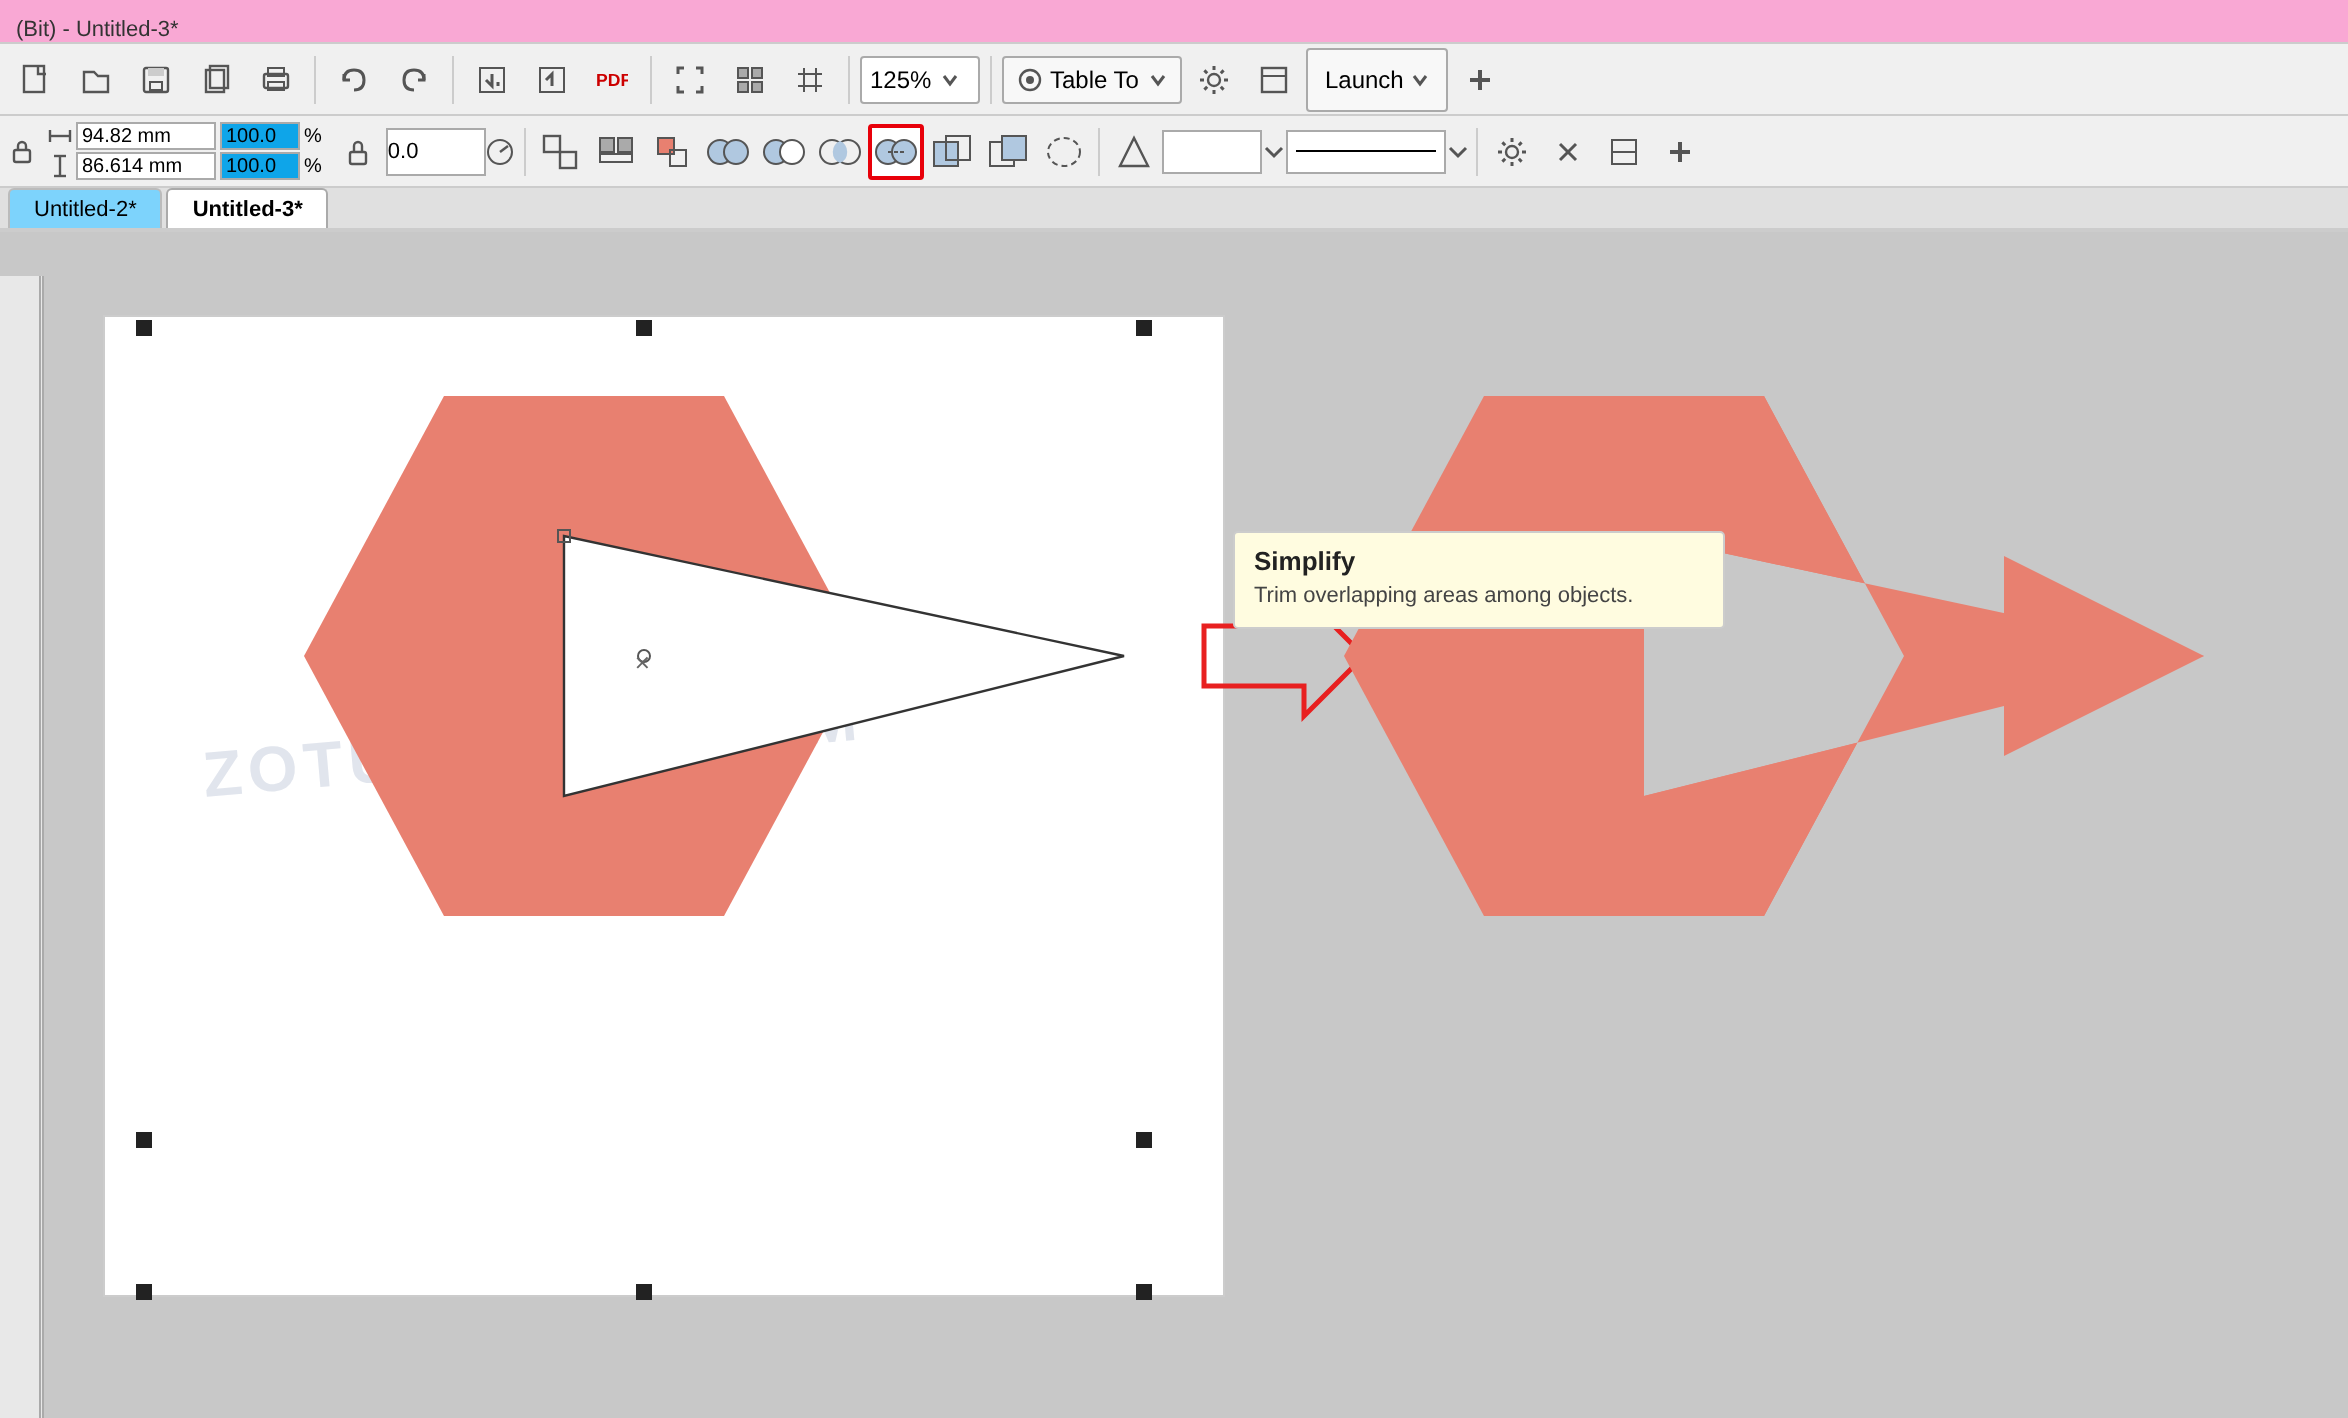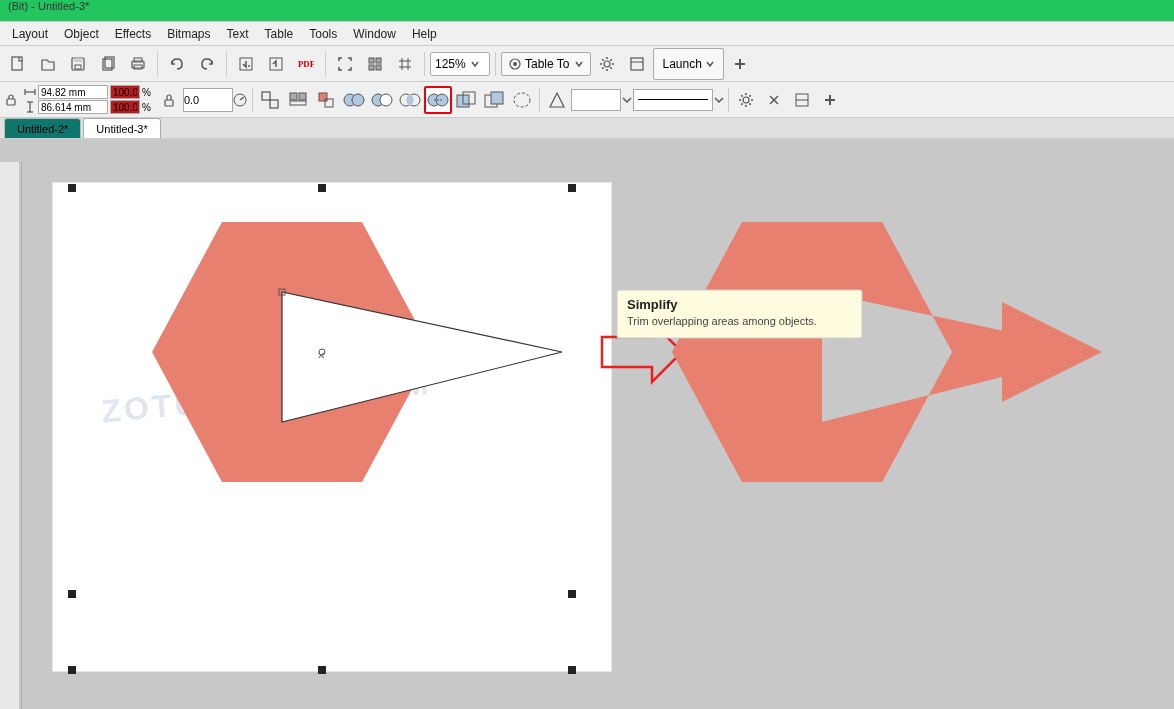--- a/index.html
+++ b/index.html
@@ -1,23 +1,23 @@
 <!DOCTYPE html>
 <html><head>
   <meta charset="utf-8">
   <style>
     * { margin: 0; padding: 0; box-sizing: border-box; }
     body { font-family: 'Segoe UI', Arial, sans-serif; font-size: 12px; background: #f0f0f0; overflow: hidden; width: 1174px; height: 709px; }
 
     
     .title-bar {
-      background: #22c55e;
+      background: #f9a8d4;
       height: 22px;
       display: flex;
-      align-items: flex-start;
+      align-items: flex-end;
       padding: 0 8px;
       font-size: 11px;
       color: #333;
       border-bottom: 1px solid #ccc;
     }
 
     
     .menu-bar {
       background: #f0f0f0;
       height: 24px;
@@ -48,21 +48,20 @@
       height: 28px;
       display: flex;
       align-items: center;
       justify-content: center;
       border: 1px solid transparent;
       border-radius: 2px;
       cursor: pointer;
       background: transparent;
       font-size: 14px;
       color: #444;
-      font-family: Liberation Serif, serif;
     }
     .tb-btn-active { border-color: #e8000a !important; background: #fff !important; }
     .tb-separator { width: 1px; height: 24px; background: #ccc; margin: 0 3px; }
     .tb-zoom {
       display: flex;
       align-items: center;
       border: 1px solid #aaa;
       border-radius: 2px;
       background: #fff;
       height: 24px;
@@ -118,24 +117,24 @@
     }
     .dim-input {
       width: 70px;
       height: 14px;
       border: 1px solid #aaa;
       background: #fff;
       font-size: 10px;
       padding: 0 2px;
     }
     .dim-pct {
-      width: 30px;
+      width: 40px;
       height: 14px;
       border: 1px solid #aaa;
-      background: #b91c1c;
+      background: #0ea5e9;
       font-size: 10px;
       padding: 0 2px;
     }
     .angle-input {
       width: 50px;
       height: 24px;
       border: 1px solid #aaa;
       background: #fff;
       font-size: 11px;
       padding: 0 0;
@@ -168,32 +167,32 @@
       display: flex;
       align-items: flex-end;
       padding: 0 4px;
       border-bottom: 2px solid #ccc;
     }
     .tab {
       padding: 2px 12px;
       border: 1px solid #bbb;
       border-bottom: none;
       border-radius: 3px 3px 0 0;
-      background: #0f766e;
+      background: #7dd3fc;
       font-size: 11px;
       cursor: pointer;
       margin-right: 2px;
       height: 20px;
       display: flex;
       align-items: center;
     }
     .tab-active {
       background: #fff;
       border-color: #aaa;
-      font-weight: 400;
+      font-weight: 700;
     }
     .ruler-h {
       position: absolute;
       top: 0; left: 22px; right: 0;
       height: 22px;
       background: #e8e8e8;
       border-bottom: 1px solid #aaa;
       display: flex;
       align-items: flex-end;
       overflow: hidden;
@@ -226,31 +225,20 @@
   </style>
 </head>
 <body>
 
 <div class="main-layout">
 
   <div class="title-bar">
     <span>(Bit) - Untitled-3*</span>
   </div>
 
-  <div class="menu-bar">
-    <span class="menu-item">Layout</span>
-    <span class="menu-item">Object</span>
-    <span class="menu-item">Effects</span>
-    <span class="menu-item">Bitmaps</span>
-    <span class="menu-item">Text</span>
-    <span class="menu-item">Table</span>
-    <span class="menu-item">Tools</span>
-    <span class="menu-item">Window</span>
-    <span class="menu-item">Help</span>
-  </div>
 
   <div class="toolbar1">
     <div class="tb-btn">
       <svg width="16" height="16" viewBox="0 0 16 16">
           <rect x="2" y="1" width="10" height="13" fill="none" stroke="#555" stroke-width="1.2"></rect>
           <polyline points="9,1 9,5 13,5" fill="none" stroke="#555" stroke-width="1.2"></polyline>
         </svg>
     </div>
     <div class="tb-btn">
       <svg width="16" height="16" viewBox="0 0 16 16">

